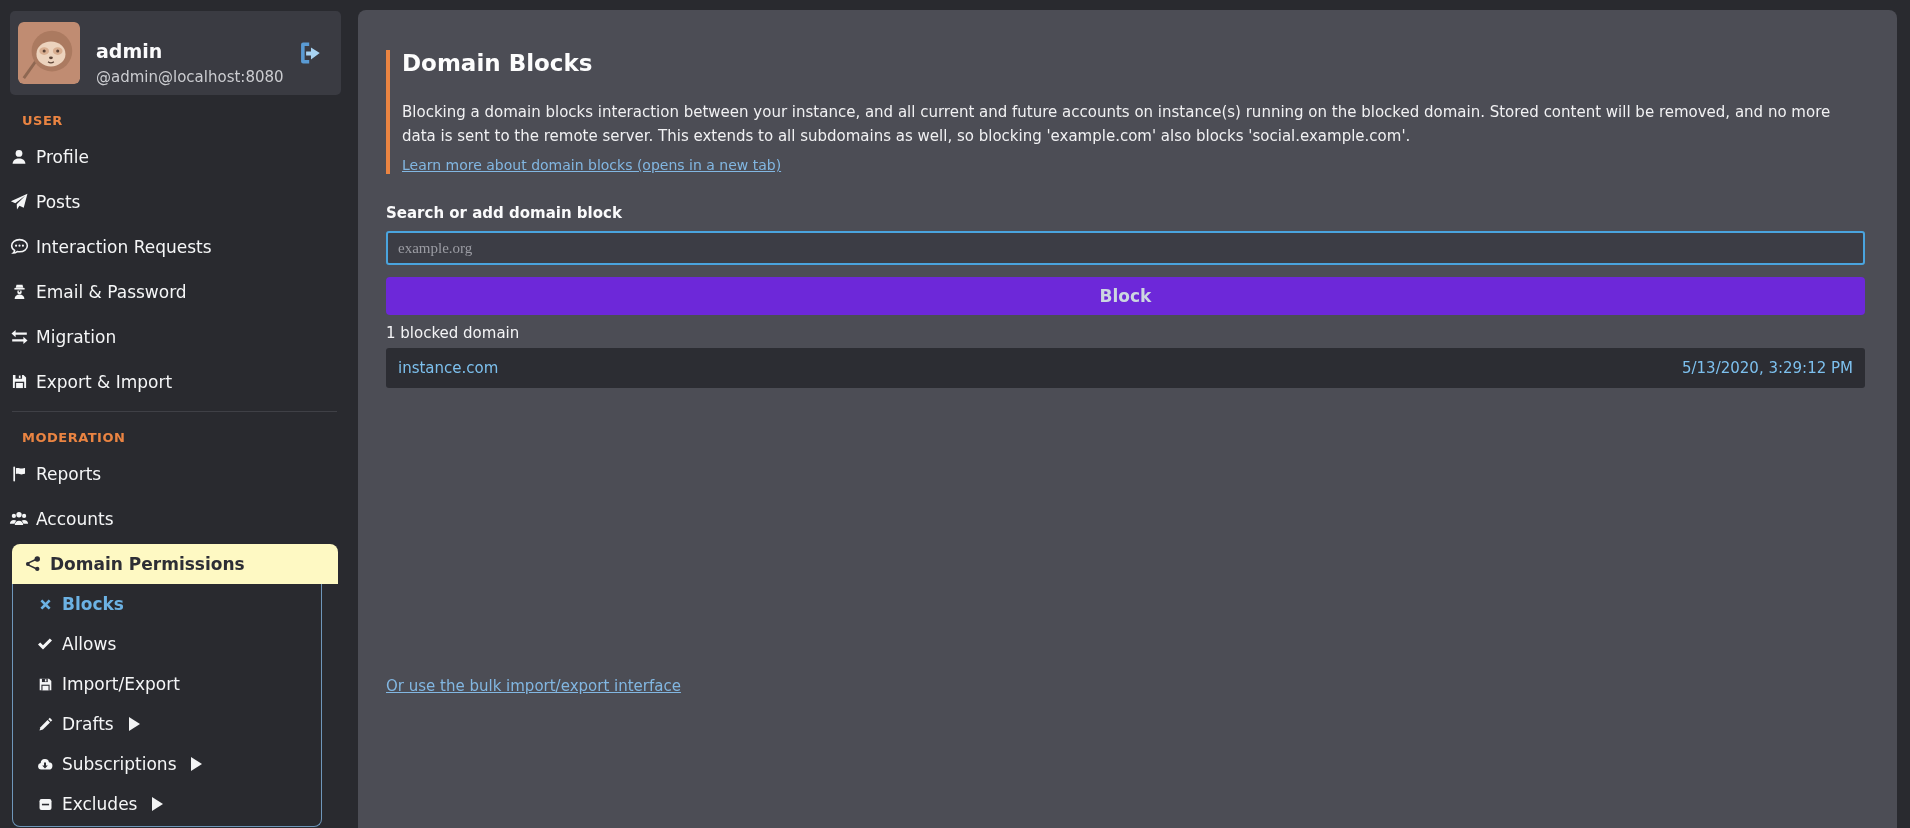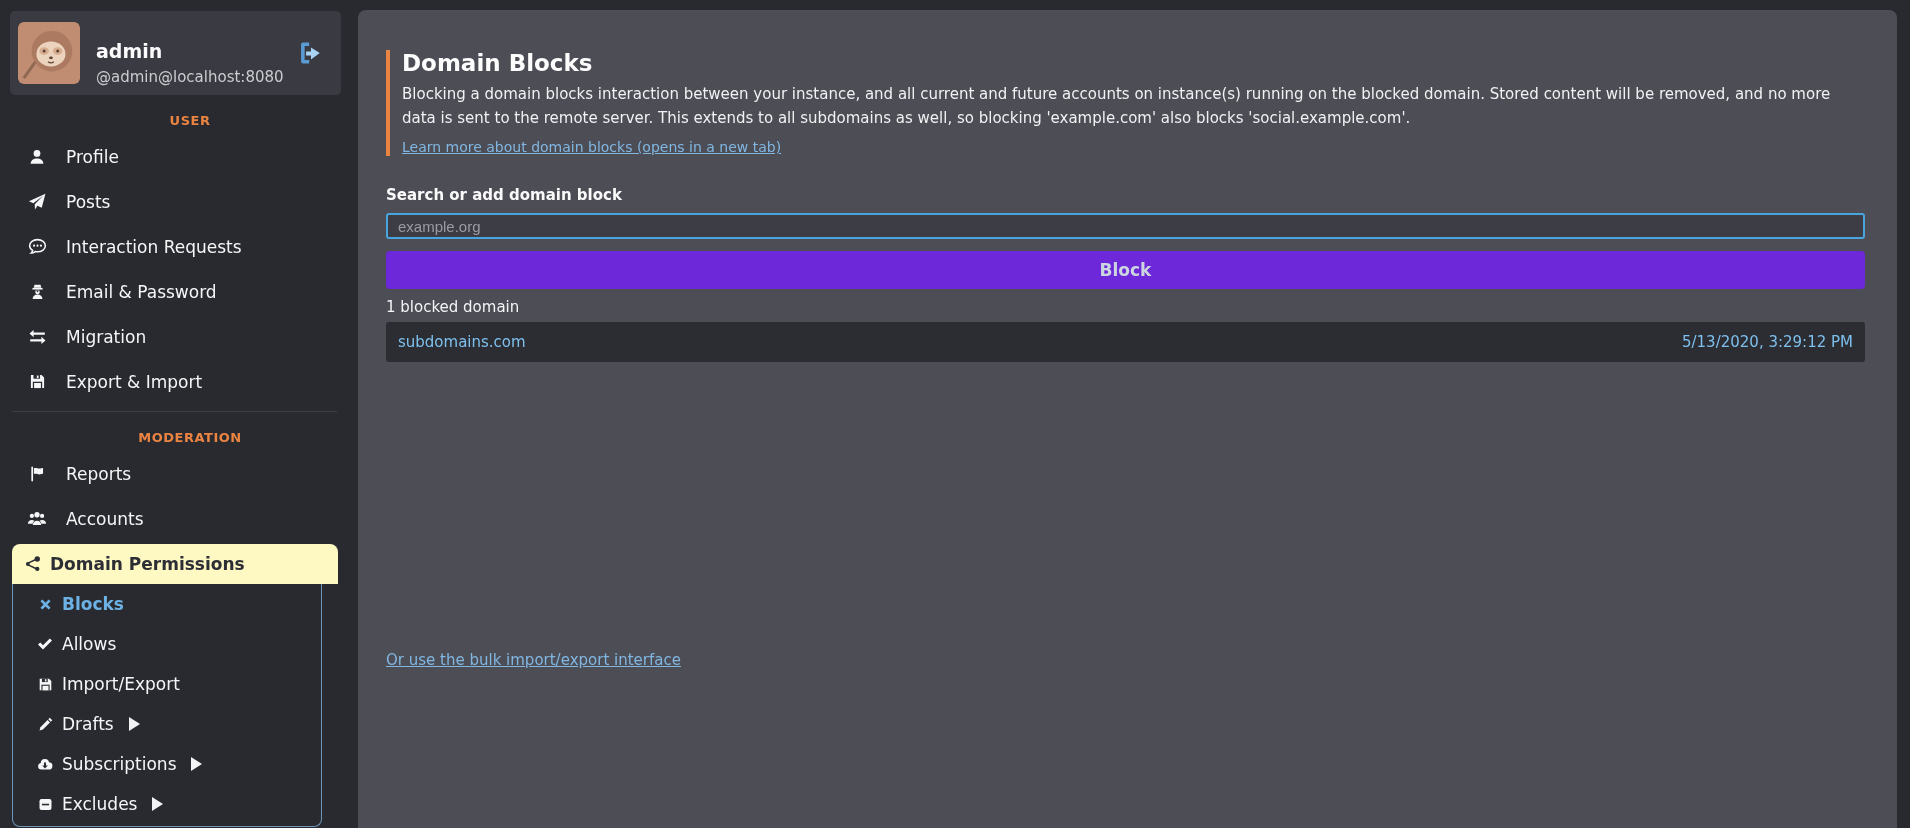--- a/index.html
+++ b/index.html
@@ -19,25 +19,25 @@
     display:flex; align-items:center; padding:10px 12px 10px 8px;
   }
   .avatar { width:62px; height:62px; border-radius:5px; overflow:hidden; flex:0 0 62px; }
   .user-info { margin-left:16px; display:flex; flex-direction:column; gap:6px;margin-top:20px; }
   .user-name { font-size:19px; font-weight:bold; color:#fbfbfc; }
   .user-handle { font-size:15px; color:#cbccd0; }
   .logout { margin-left:auto; margin-right:6px; cursor:pointer; line-height:0; }
 
   .section-header {
     margin:18px 0 6px 22px; font-size:13px; font-weight:bold;
-    color:#ea8442; letter-spacing:.5px;text-align:center;
+    color:#ea8442; letter-spacing:.5px;
   }
   .nav-item {
     height:45px; display:flex; align-items:center;
-    padding-left:26px; cursor:pointer; text-decoration:none; color:#f5f6f7;gap:12px;
+    padding-left:8px; cursor:pointer; text-decoration:none; color:#f5f6f7;
   }
   .nav-item .ico { width:22px; height:20px; display:flex; align-items:center; justify-content:center; flex:0 0 22px; line-height:0; }
   .nav-item .lbl { margin-left:6px; font-size:17px; }
   .divider { height:1px; background:#3f4046; margin:7px 21px 0 12px; }
 
   .dp-active {
     margin:3px 20px 0 12px; height:40px;
     background:#fef9c3; border-radius:8px 8px 0 0;
     display:flex; align-items:center; padding-left:10px;
     color:#2d2e35; cursor:pointer;
@@ -64,32 +64,32 @@
     border-top:7px solid transparent; border-bottom:7px solid transparent;
   }
 
   
   .panel {
     flex:1 1 auto; margin:10px 13px 0 0;
     background:#4c4d55; border-radius:8px 8px 0 0;
     padding:40px 32px 0 28px;
   }
   .intro { border-left:4px solid #ea8442; padding-left:12px; }
-  .intro h1 { font-size:23px; font-weight:bold; color:#fdfdfd; margin-bottom:6px; }
+  .intro h1 { font-size:23px; font-weight:bold; color:#fdfdfd; margin-bottom:24px; }
   .intro p { font-size:15px; line-height:24px; color:#f1f1f3; margin-bottom:7px; }
   a.link { color:#82b7e2; text-decoration:underline; font-size:14px; cursor:pointer; }
   a.link.big { font-size:15px; }
 
   .form-block { margin-top:30px; }
   .form-label { display:block; font-size:15px; font-weight:bold; color:#fafafb; margin-bottom:9px; }
   .domain-input {
-    width:100%; height:26px; background:#3c3d45;
+    width:100%; height:34px; background:#3c3d45;
     border:2px solid #4aa4de; border-radius:3px;
     padding:0 10px; font-size:15px; color:#e9e9ec;
-    font-family:Liberation Sans, sans-serif; outline:none;
+    font-family:Liberation Serif, serif; outline:none;
   }
   .domain-input::placeholder { color:#9b9ca3; opacity:1; }
   .block-btn {
     width:100%; margin-top:12px; height:38px;
     background:#6d28d9; border:none; border-radius:4px;
     font-size:17px; font-weight:bold; color:#ccd6e0;
     font-family:"DejaVu Sans","Liberation Sans",sans-serif; cursor:pointer;
   }
   .count { margin-top:9px; font-size:15px; color:#f4f4f6; }
   .domain-row {
@@ -325,21 +325,21 @@
 
     <div class="form-block">
       <label class="form-label">Search or add domain block</label>
       <input class="domain-input" type="text" placeholder="example.org" style="">
       <button class="block-btn">Block</button>
     </div>
 
     <div class="count">1 blocked domain</div>
 
     <div class="domain-row">
-      <a>subdomains.com</a>
+      <a>instance.com</a>
       <a>5/13/2020, 3:29:12 PM</a>
     </div>
 
     <div class="bulk-wrap">
       <a class="link big">Or use the bulk import/export interface</a>
     </div>
 
   </main>
 
 </div>

